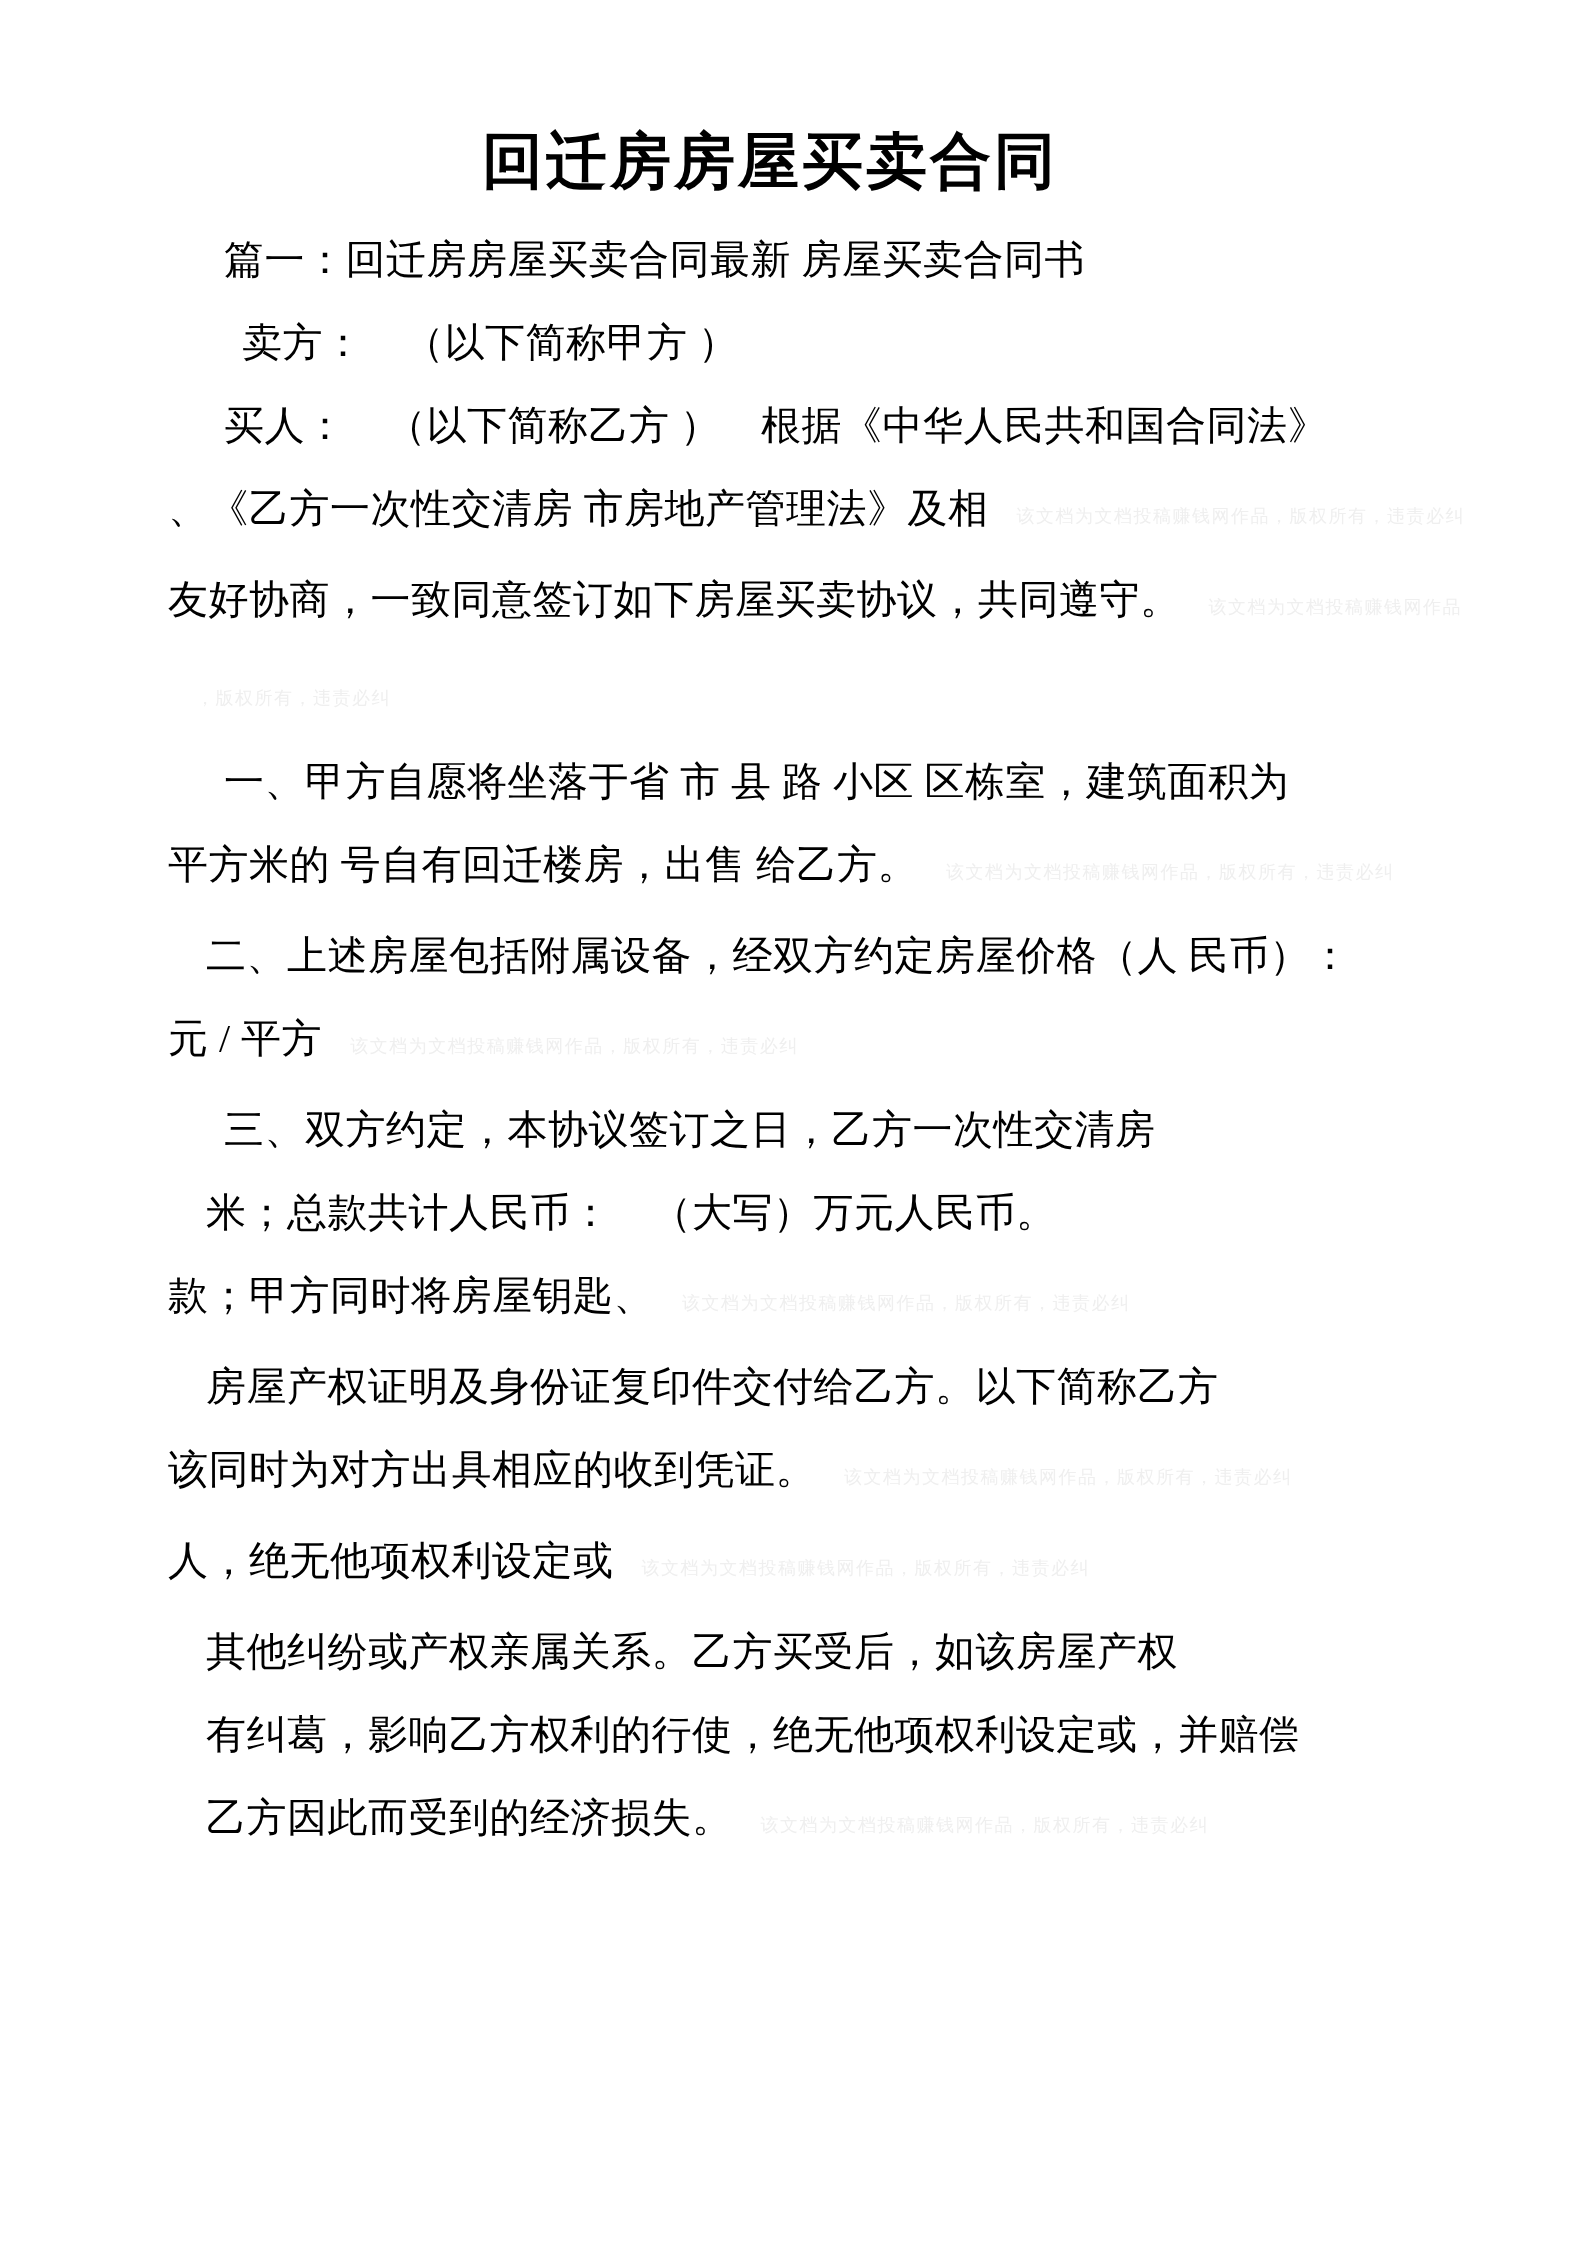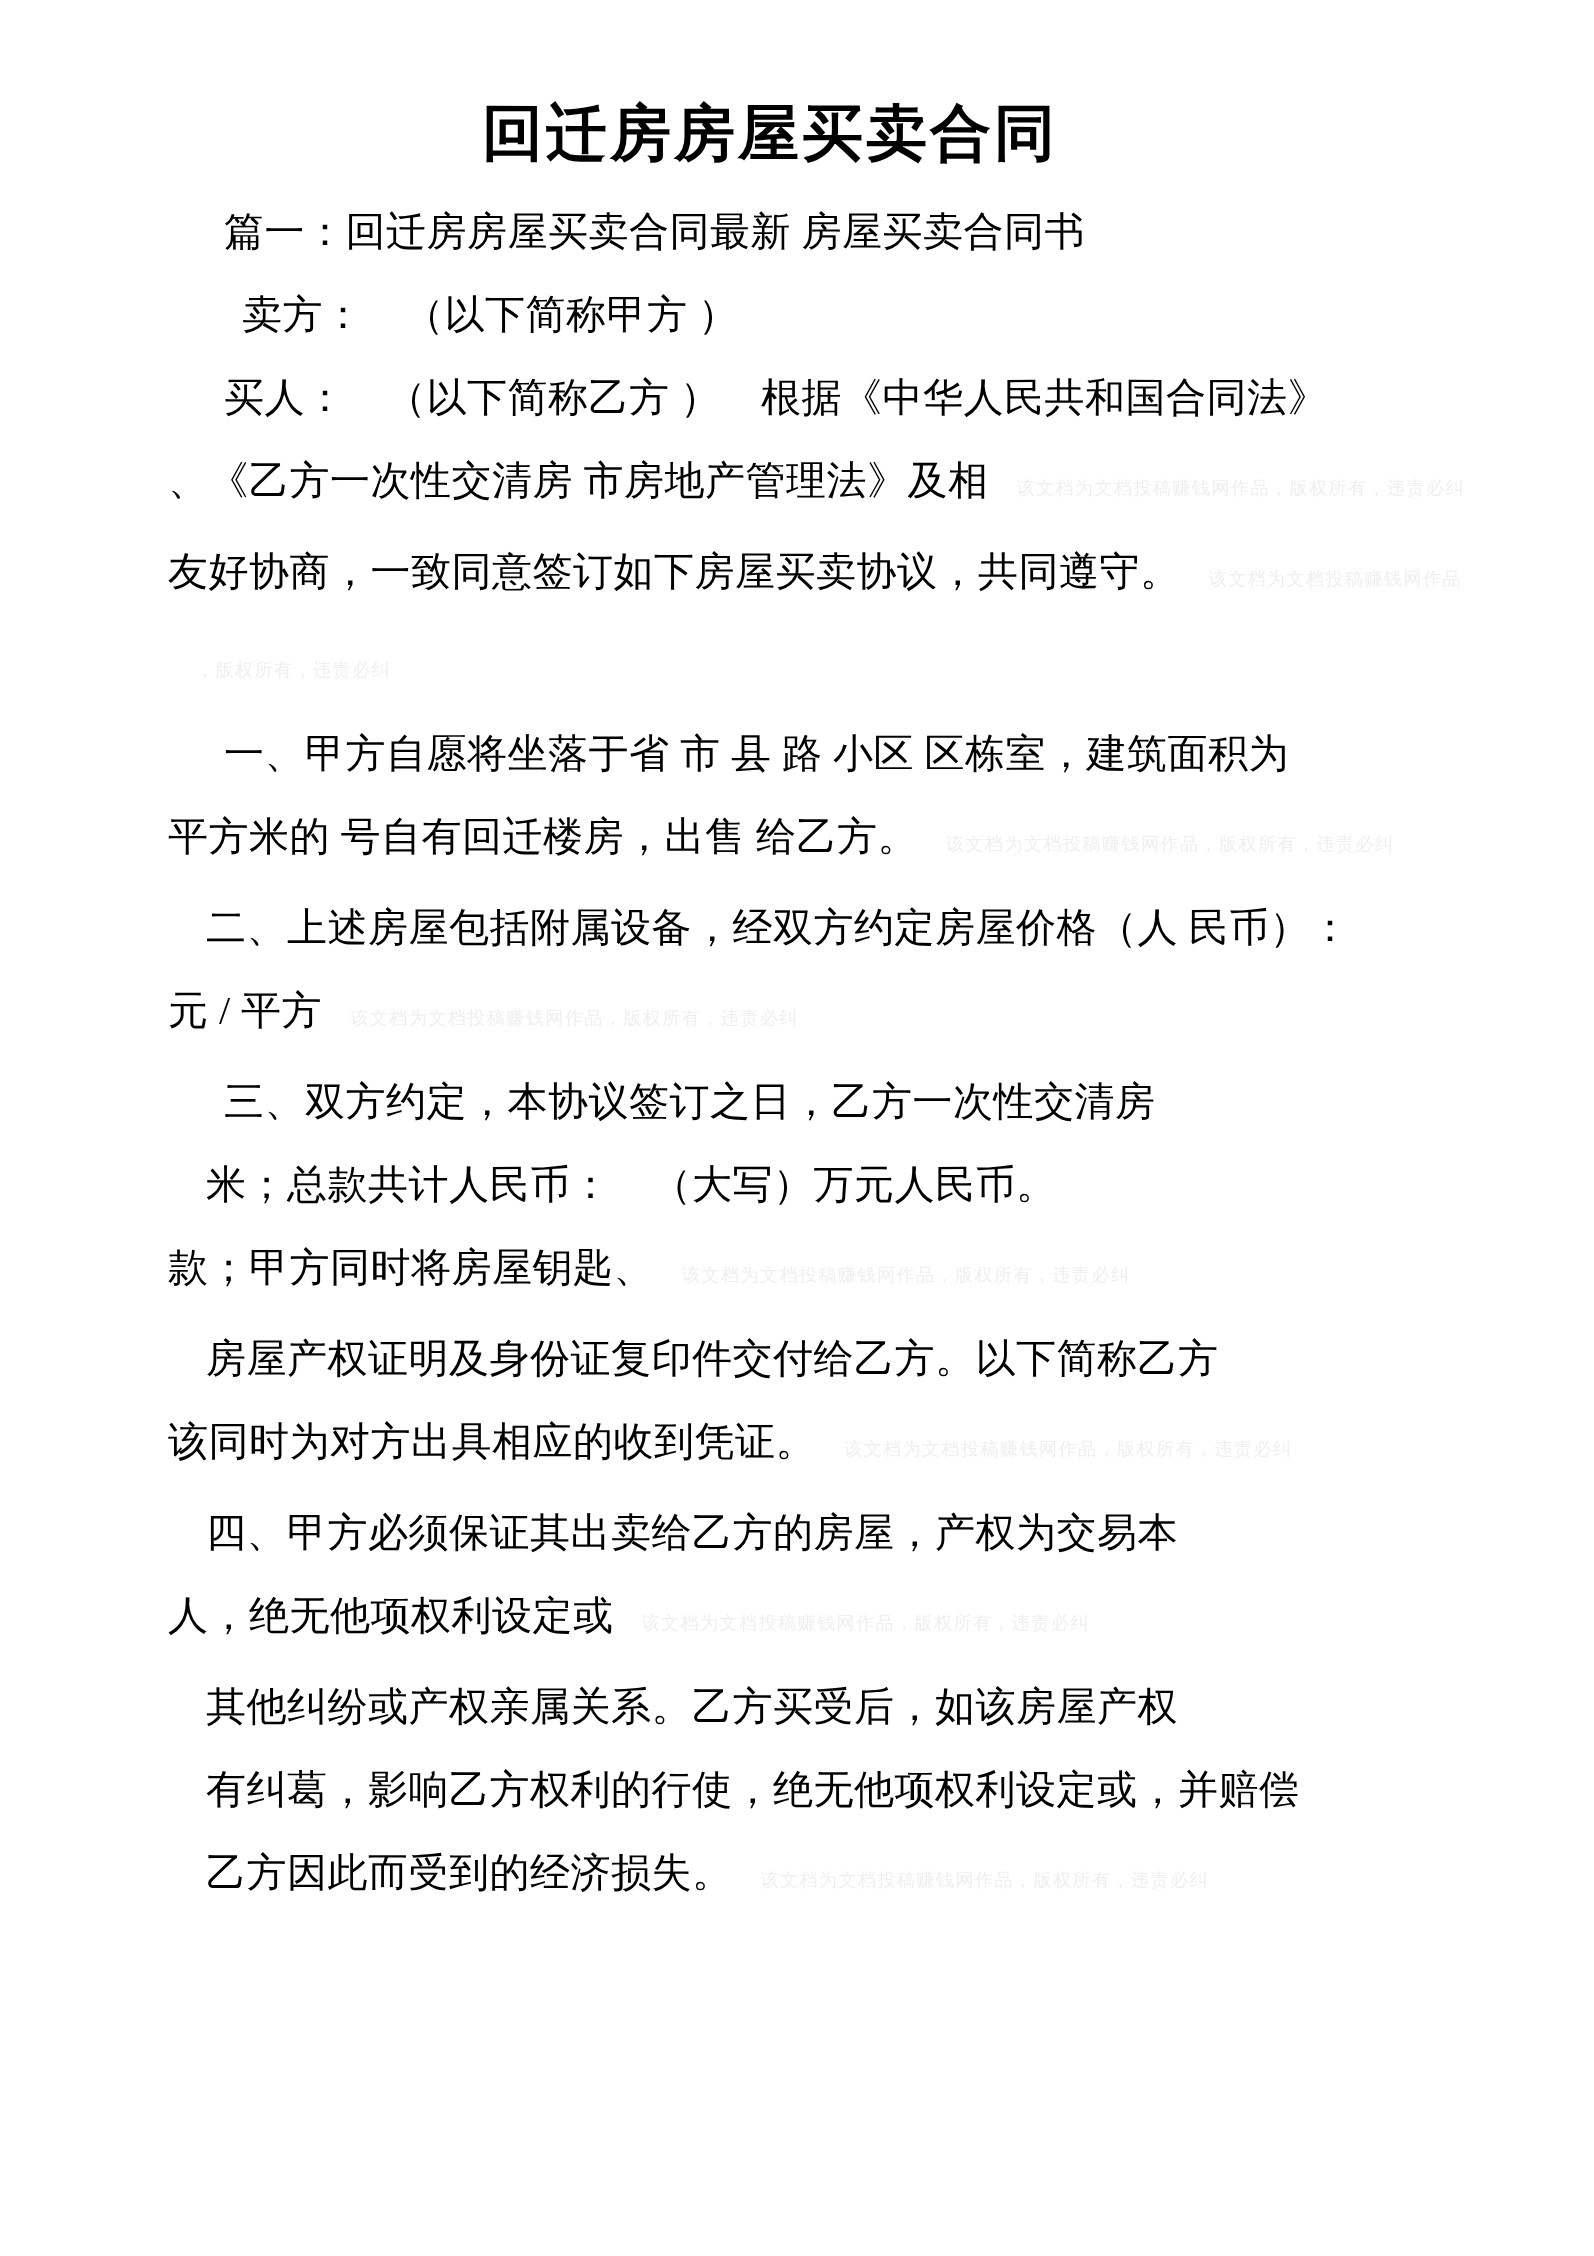--- a/index.html
+++ b/index.html
@@ -3,21 +3,21 @@
 <meta charset="utf-8">
 <style>
   html,body{margin:0;padding:0;background:#ffffff;}
   .page{
     position:relative;
     width:1594px;
     height:2256px;
     box-sizing:border-box;
     background:#ffffff;
     overflow:hidden;
-    padding:88px 40px 0 168px;
+    padding:116px 40px 0 168px;
     color:#000;
     font-family:"Liberation Serif", serif;
   }
   .title{
     margin:0 -40px 12px -168px;       
     position:relative;
     left:-27px;
     text-align:center;
     font-family:"Liberation Sans", sans-serif;
     font-weight:700;
@@ -61,19 +61,18 @@
       <div class="line ind-0"><span></span><span class="wm">，版权所有，违责必纠</span></div>
       <div class="line ind-2"><span>一、甲方自愿将坐落于省 市 县 路 小区 区栋室，建筑面积为</span></div>
       <div class="line ind-0"><span>平方米的 号自有回迁楼房，出售 给乙方。</span><span class="wm">该文档为文档投稿赚钱网作品，版权所有，违责必纠</span></div>
       <div class="line ind-1"><span>二、上述房屋包括附属设备，经双方约定房屋价格（人 民币）：</span></div>
       <div class="line ind-0"><span>元 / 平方</span><span class="wm">该文档为文档投稿赚钱网作品，版权所有，违责必纠</span></div>
       <div class="line ind-2"><span>三、双方约定，本协议签订之日，乙方一次性交清房</span></div>
       <div class="line ind-1"><span>米；总款共计人民币：　（大写）万元人民币。</span></div>
       <div class="line ind-0"><span>款；甲方同时将房屋钥匙、</span><span class="wm">该文档为文档投稿赚钱网作品，版权所有，违责必纠</span></div>
       <div class="line ind-1"><span>房屋产权证明及身份证复印件交付给乙方。以下简称乙方</span></div>
       <div class="line ind-0"><span>该同时为对方出具相应的收到凭证。</span><span class="wm">该文档为文档投稿赚钱网作品，版权所有，违责必纠</span></div>
-      <div class="line ind-1"><span>四、甲方必须保证其出卖给乙方的房屋，产权为交易本</span></div>
       <div class="line ind-0"><span>人，绝无他项权利设定或</span><span class="wm">该文档为文档投稿赚钱网作品，版权所有，违责必纠</span></div>
       <div class="line ind-1"><span>其他纠纷或产权亲属关系。乙方买受后，如该房屋产权</span></div>
       <div class="line ind-1"><span>有纠葛，影响乙方权利的行使，绝无他项权利设定或，并赔偿</span></div>
       <div class="line ind-1"><span>乙方因此而受到的经济损失。</span><span class="wm">该文档为文档投稿赚钱网作品，版权所有，违责必纠</span></div>
     </div>
 </div>
 
 </body></html>

